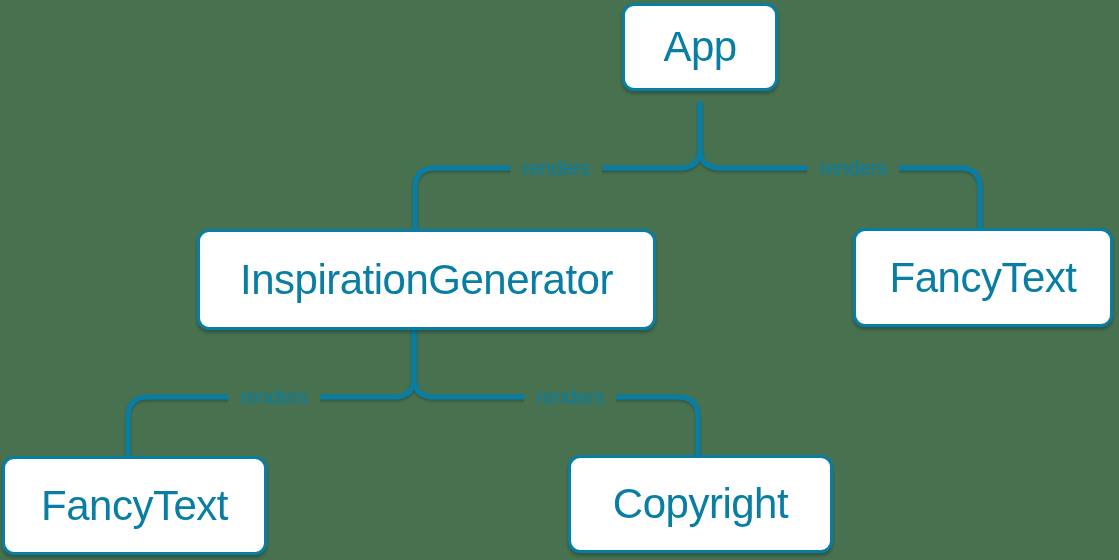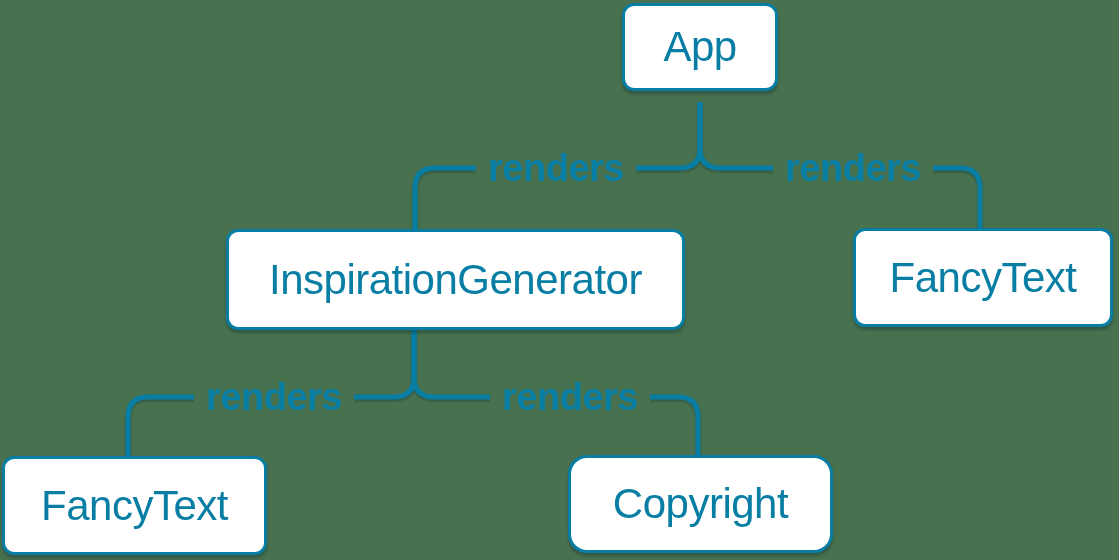--- a/index.html
+++ b/index.html
@@ -40,31 +40,31 @@
     align-items: center;
     justify-content: center;
     color: var(--accent);
     font-size: 42px;
     font-weight: 500;
     letter-spacing: -0.5px;
     box-shadow: 0 3px 3px rgba(0, 20, 40, 0.28);
     white-space: nowrap;
   }
   .node-app        { left: 622px; top: 3px;   width: 156px; height: 88px;  }
-  .node-inspgen    { left: 197px; top: 229px; width: 459px; height: 101px; margin-left: 29px; }
+  .node-inspgen    { left: 197px; top: 229px; width: 459px; height: 101px; }
   .node-fancy-top  { left: 853px; top: 228px; width: 260px; height: 99px;  }
   .node-fancy-bot  { left: 2px;   top: 456px; width: 265px; height: 99px;  }
-  .node-copyright  { left: 568px; top: 455px; width: 265px; height: 98px; border-radius: 19px;  }
+  .node-copyright  { left: 568px; top: 455px; width: 265px; height: 98px;  }
   .edge-label {
     position: absolute;
     transform: translate(-50%, -50%);
     background: var(--bg);
     color: var(--accent);
-    font-size: 38px;
-    font-weight: 700;
+    font-size: 21px;
+    font-weight: 400;
     letter-spacing: -0.5px;
     padding: 2px 12px;
     white-space: nowrap;
   }
   .edge-label-1 { left: 556px; top: 168px; }
   .edge-label-2 { left: 853px; top: 168px; }
   .edge-label-3 { left: 274px; top: 397px; }
   .edge-label-4 { left: 570px; top: 397px; }
 </style>
 </head>

